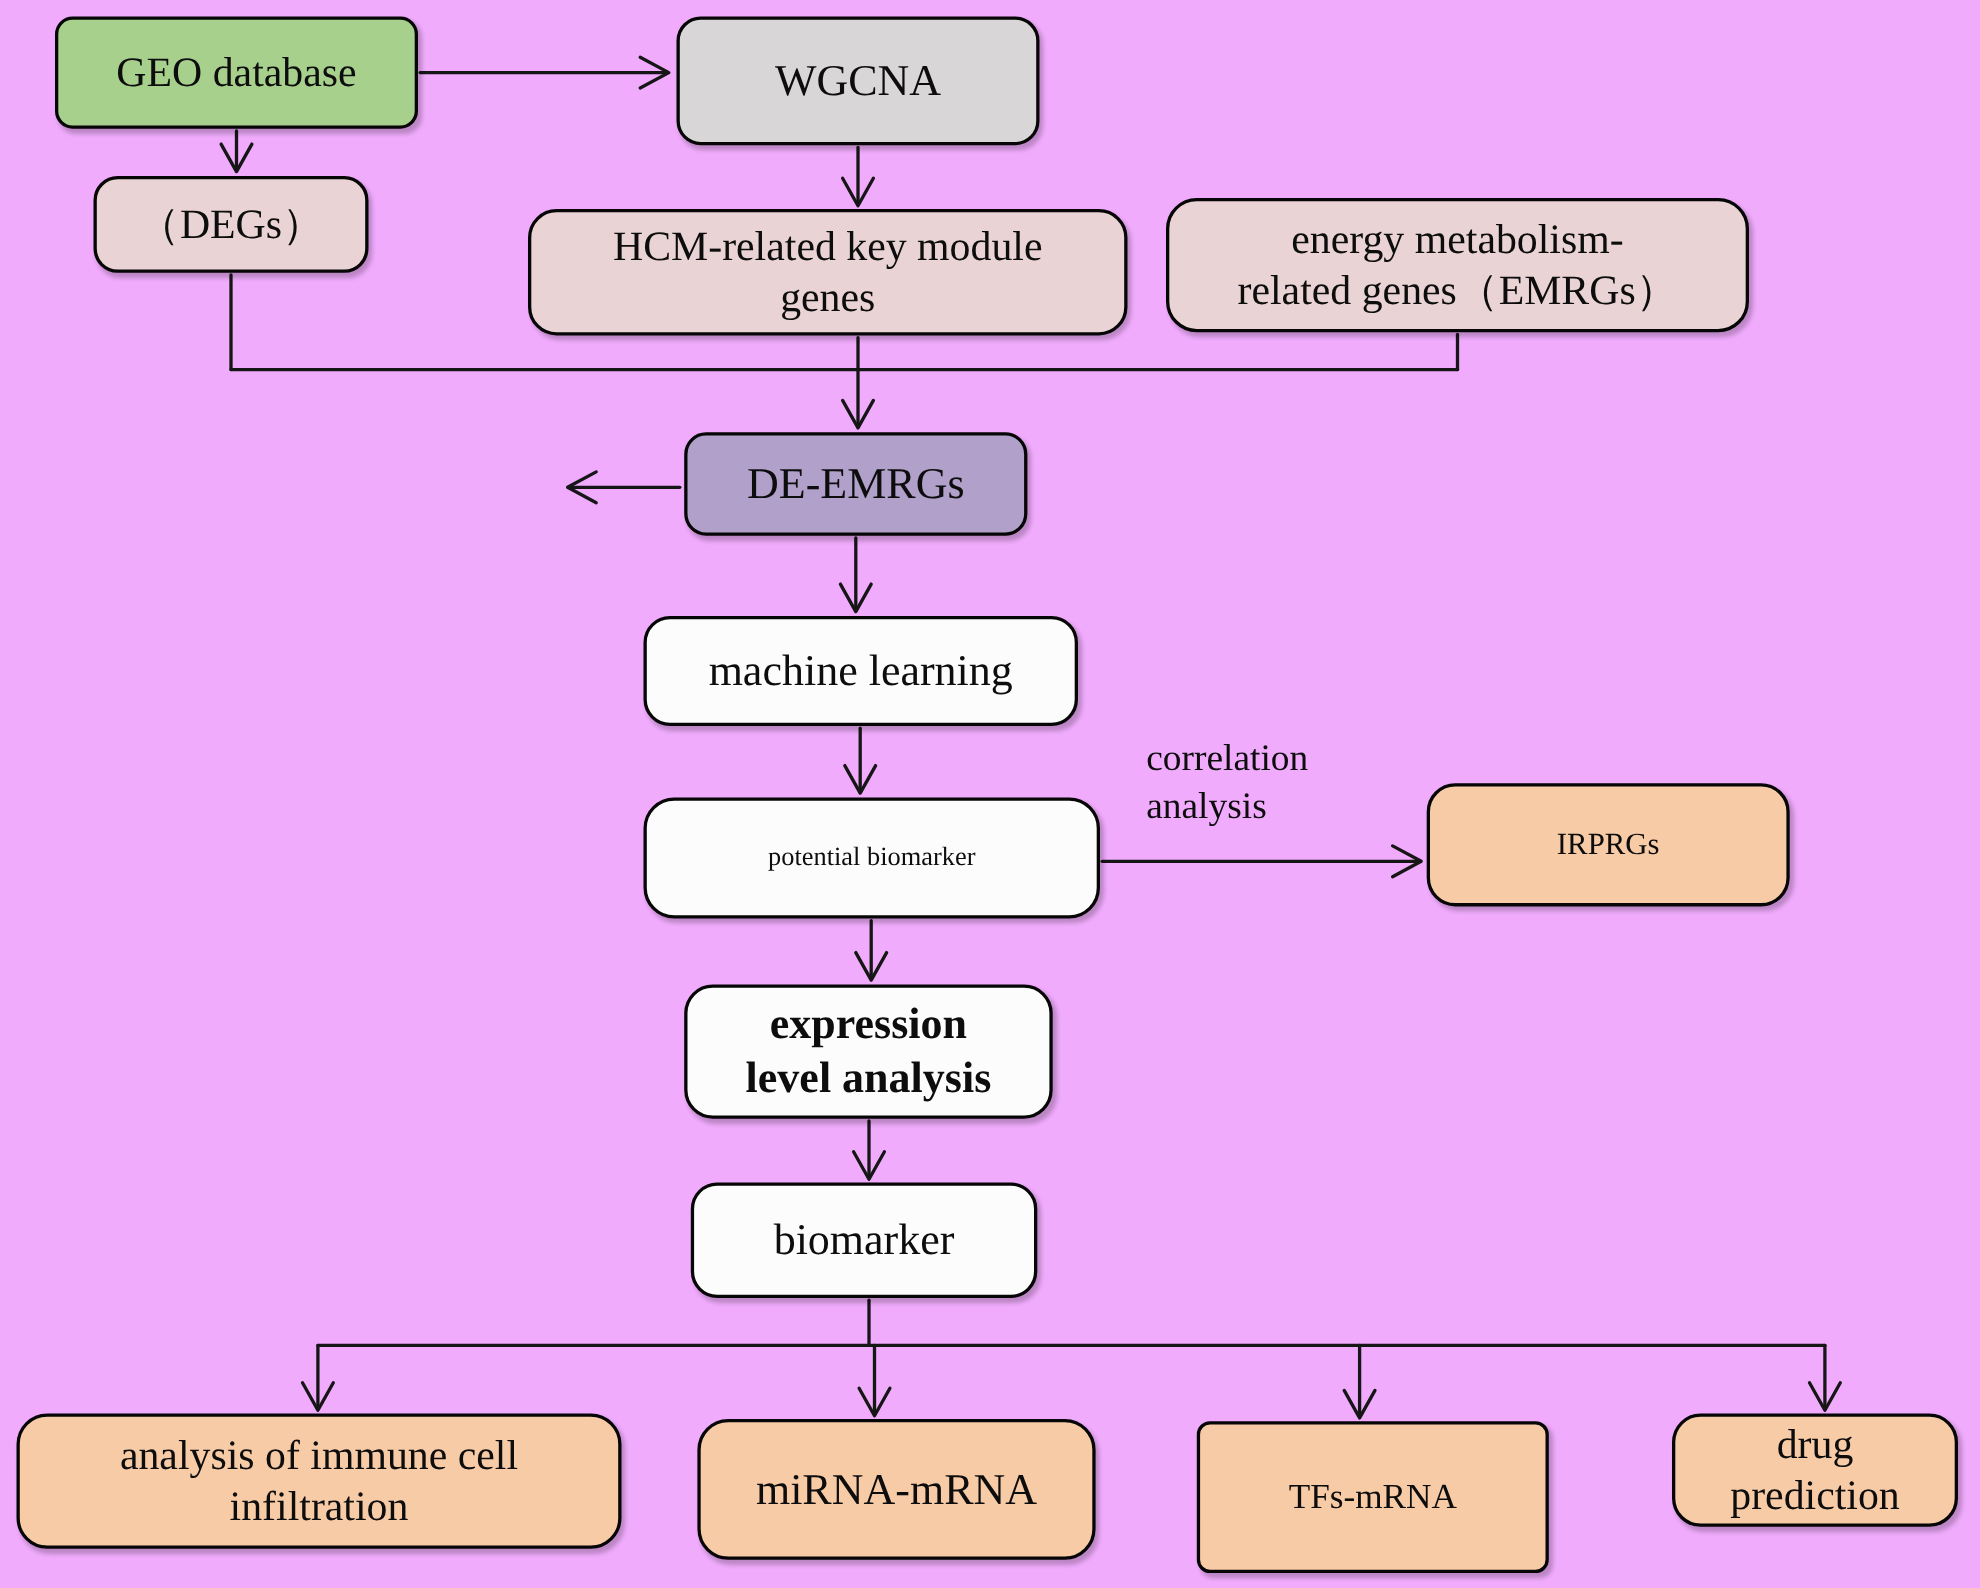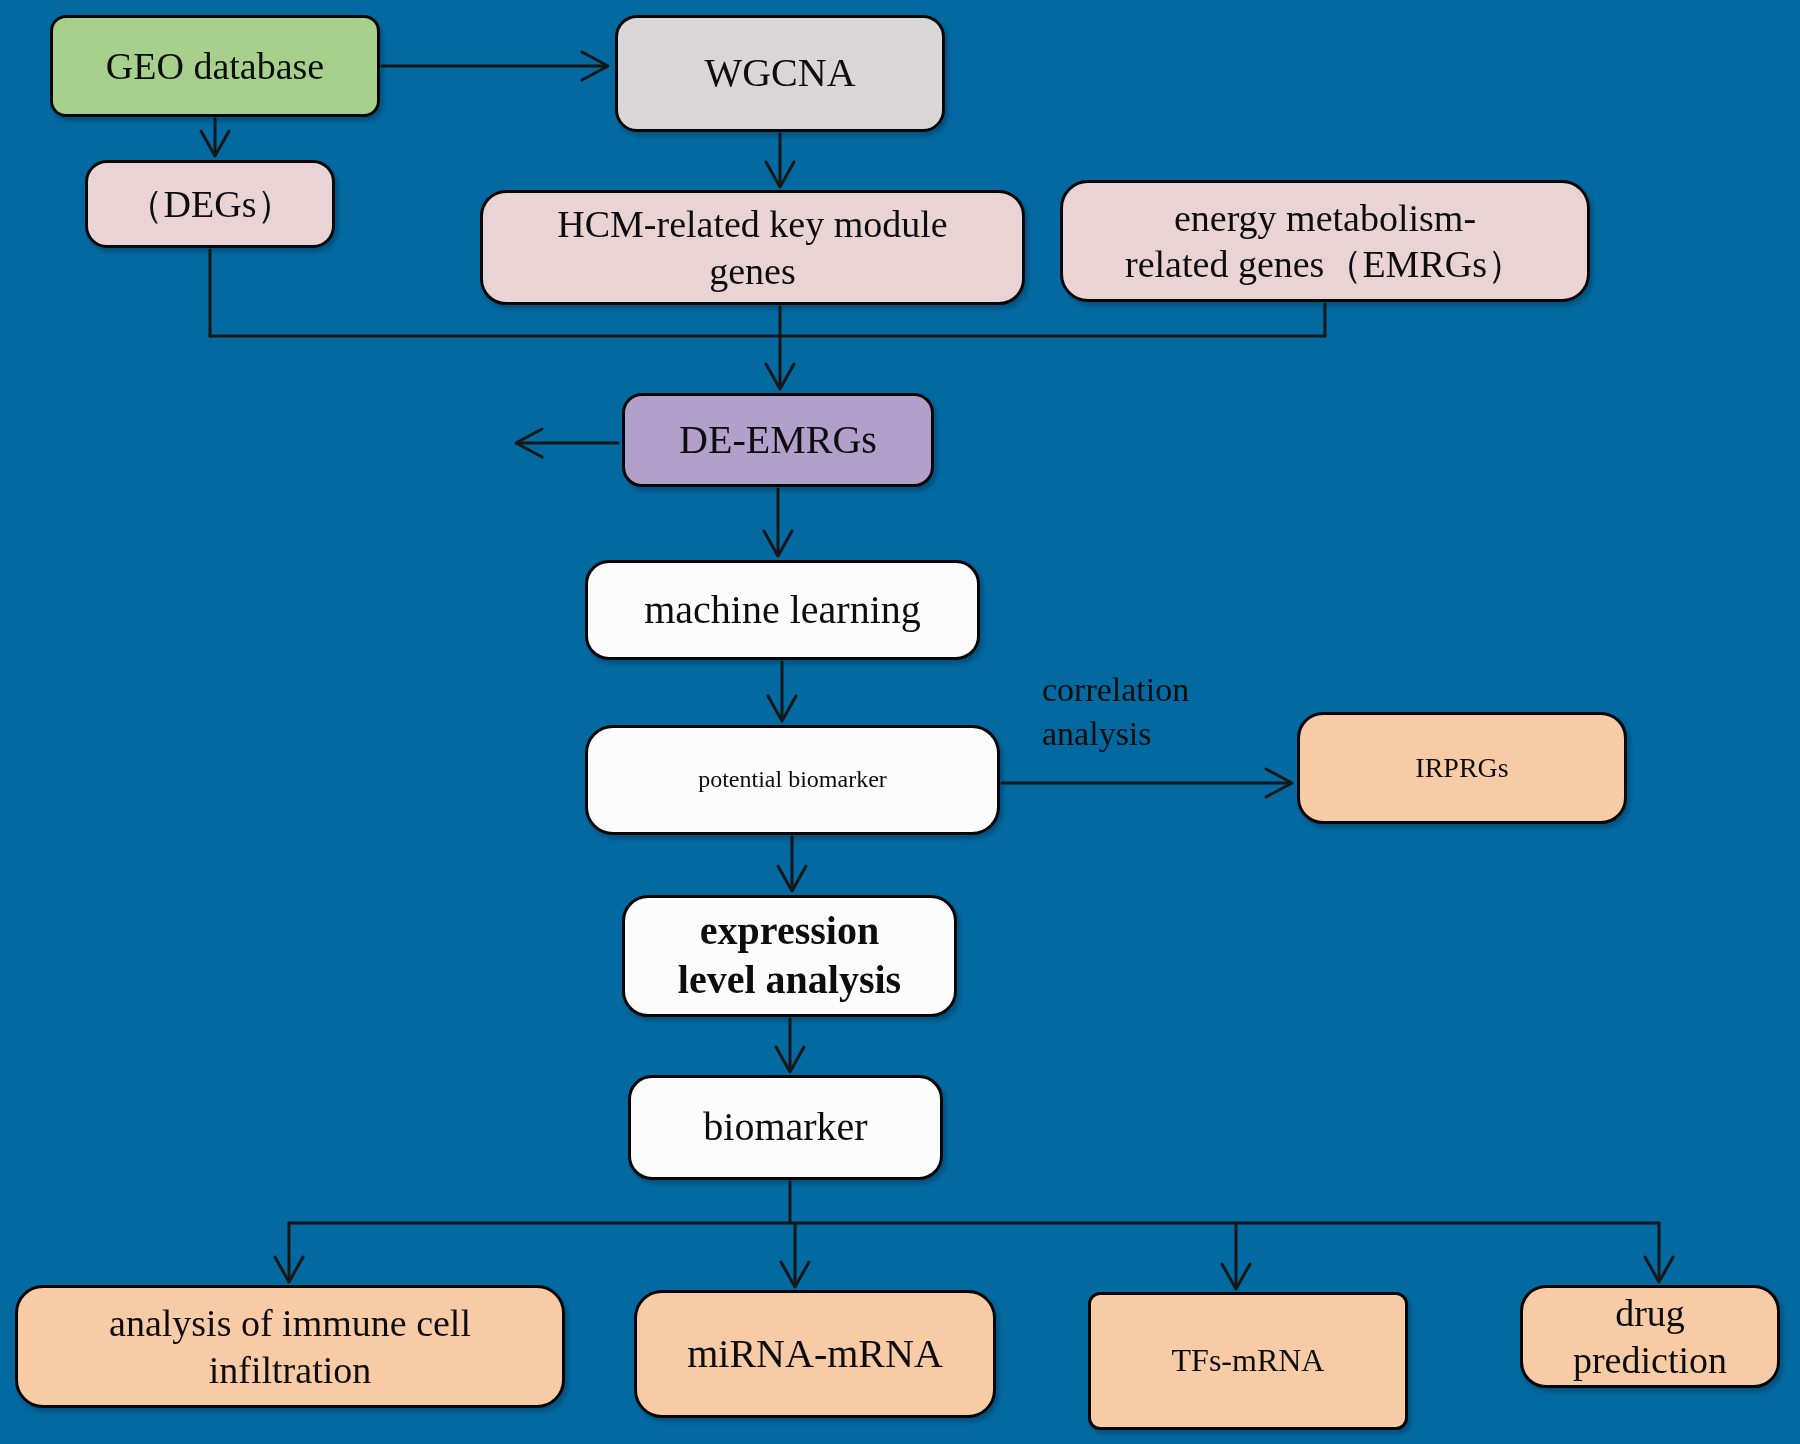--- a/index.html
+++ b/index.html
@@ -1,20 +1,20 @@
 <!DOCTYPE html>
 <html><head>
 <meta charset="utf-8">
 <style>
   html, body { margin: 0; padding: 0; background: #ffffff; }
   .canvas {
     position: relative;
     width: 1800px;
     height: 1444px;
-    background: #0369a1;
+    background: #f0abfc;
     font-family: "Liberation Serif", "DejaVu Serif", serif;
     color: #0d0d0d;
     overflow: hidden;
   }
   .edges {
     position: absolute;
     left: 0; top: 0;
     width: 1800px; height: 1444px;
     pointer-events: none;
   }

